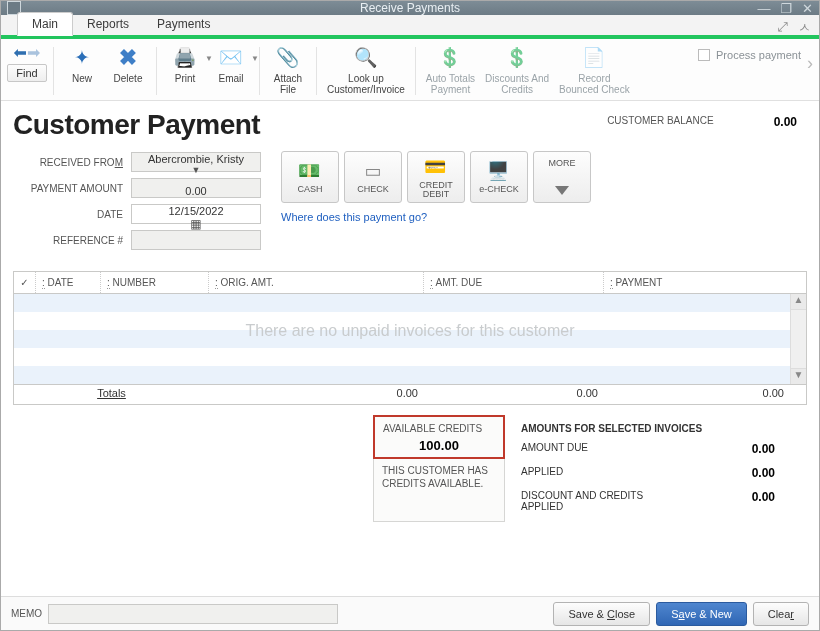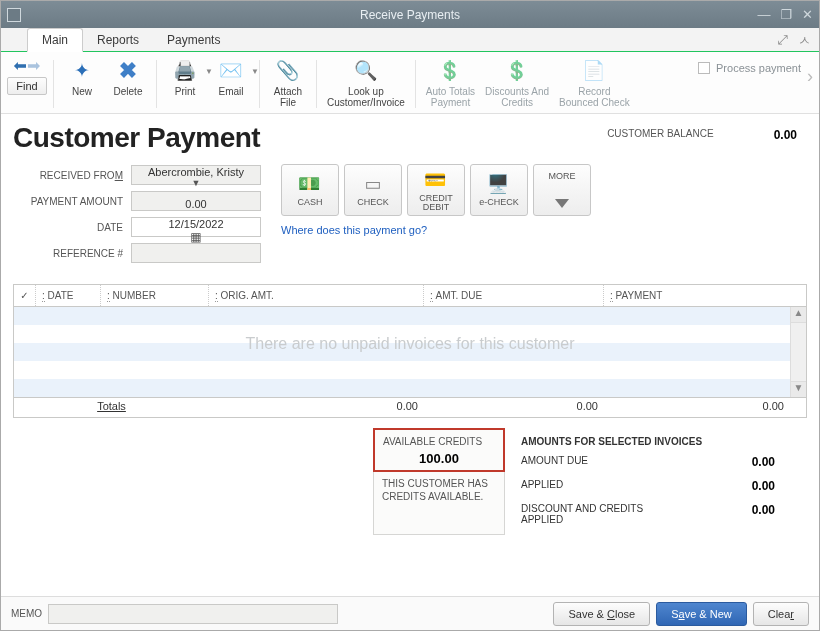--- a/index.html
+++ b/index.html
@@ -10,21 +10,21 @@
     background: #fff;
     color: #333;
     width: 820px;
     height: 631px;
     overflow: hidden;
     position: relative;
     border: 1px solid #aaa;
   }
   .titlebar {
     background: linear-gradient(#7d8c96, #6c7b85);
-    height: 27px;
+    height: 14px;
     display: flex;
     align-items: center;
     color: #e8eef2;
     position: relative;
   }
   .titlebar .title {
     position: absolute;
     left: 50%;
     transform: translateX(-50%);
     font-size: 12px;
@@ -38,25 +38,25 @@
   .titlebar .win-ctrls {
     position: absolute;
     right: 6px;
     display: flex;
     gap: 10px;
     color: #cfd8dd;
     font-size: 13px;
   }
   .tabbar {
     background: #f3f3f3;
-    border-bottom: 1px solid #22c55e;
+    border-bottom: 4px solid #22c55e;
     height: 24px;
     display: flex;
     align-items: flex-end;
-    padding-left: 26px;
+    padding-left: 16px;
     position: relative;
   }
   .tabbar .tab {
     padding: 4px 14px 4px 14px;
     font-size: 12px;
     color: #3b3b3b;
     cursor: pointer;
   }
   .tabbar .tab.active {
     background: #fff;

